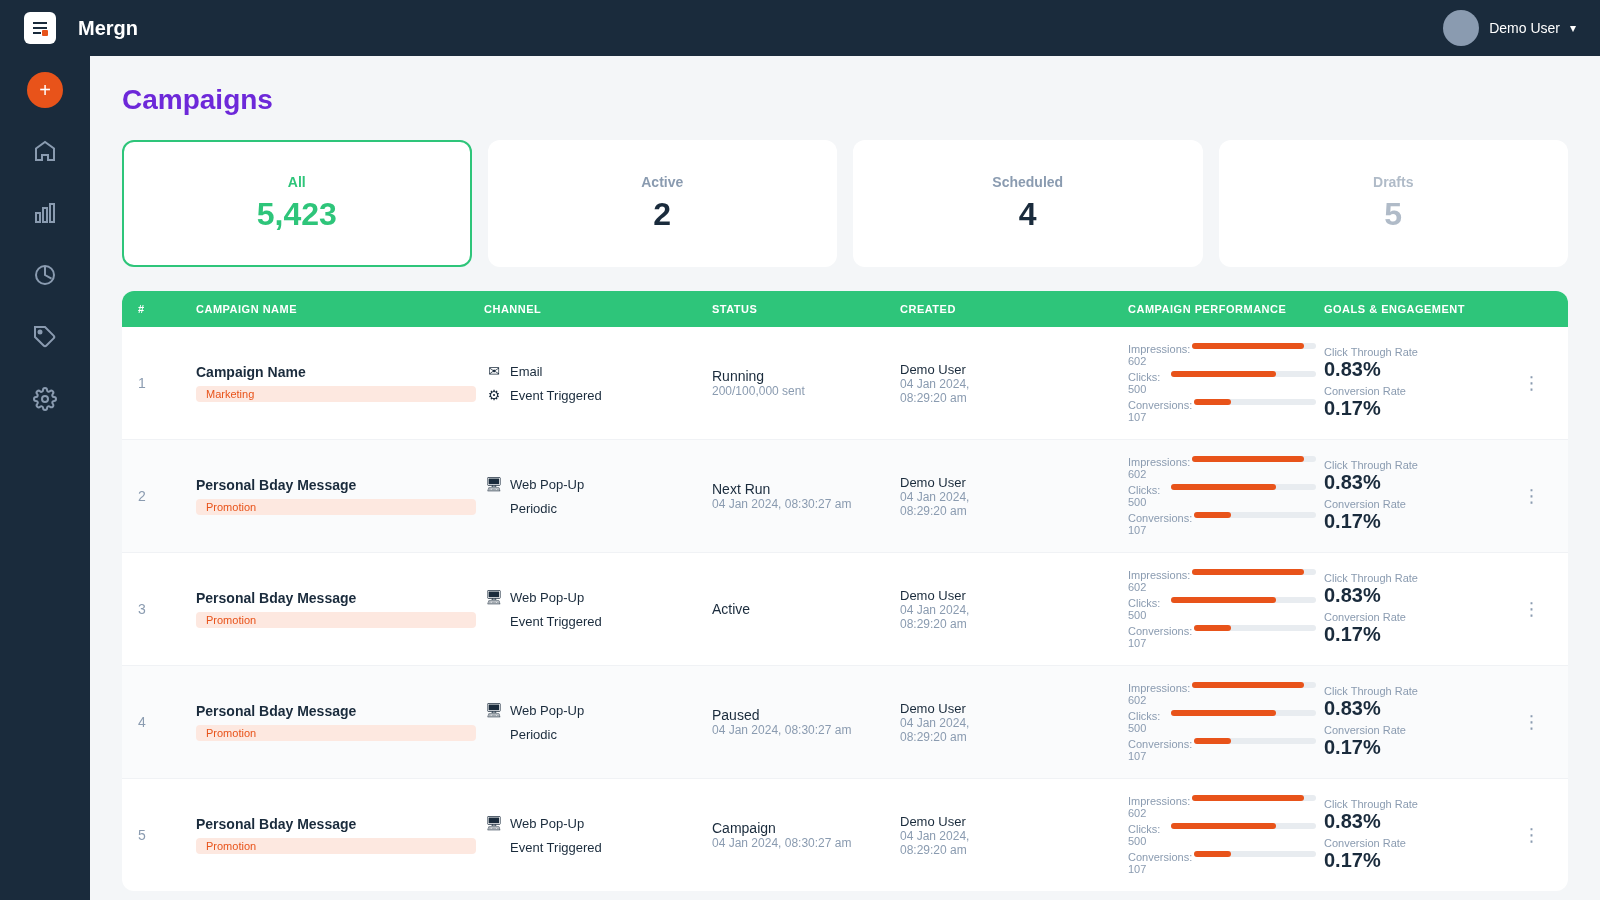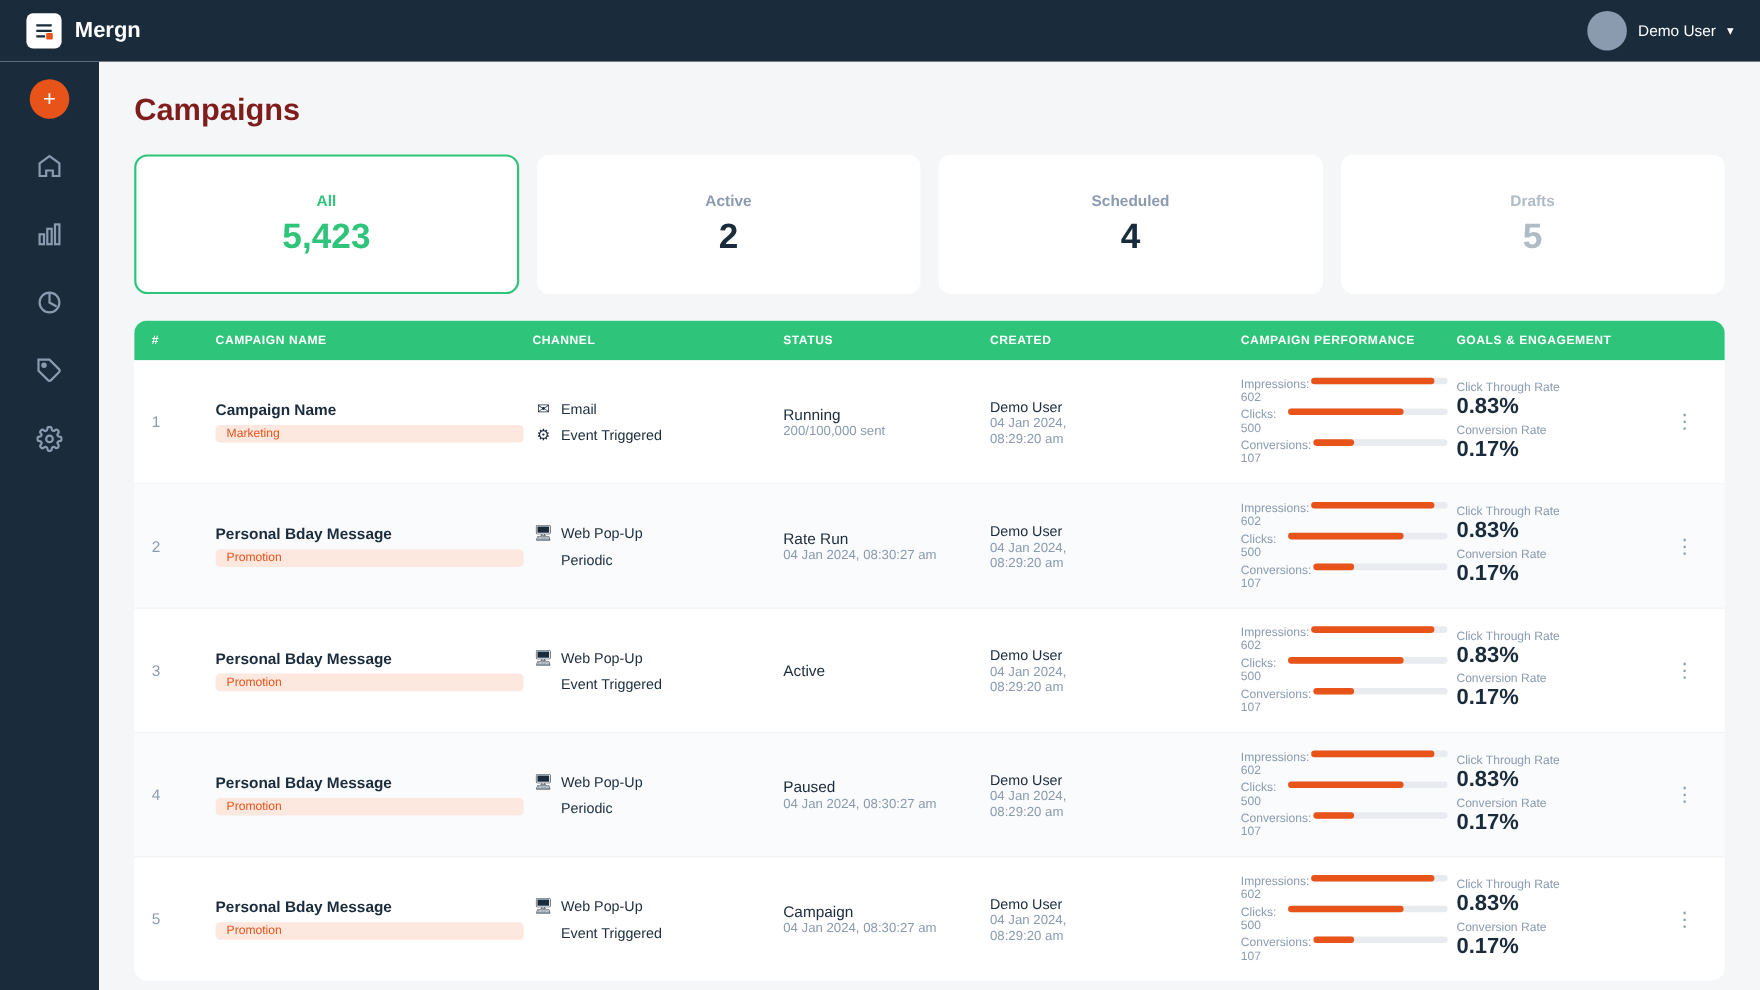--- a/index.html
+++ b/index.html
@@ -11,21 +11,21 @@
       height: 56px;
       display: flex;
       align-items: center;
       justify-content: space-between;
       padding: 0 24px;
       flex-shrink: 0;
     }
     .top-nav-logo {
       display: flex;
       align-items: center;
-      gap: 12px;
+      gap: 22px;
       color: white;
       font-size: 20px;
       font-weight: 700;
     }
     .logo-icon {
       width: 32px;
       height: 32px;
       background: white;
       border-radius: 6px;
       display: flex;
@@ -105,21 +105,21 @@
     
     .page-header {
       display: flex;
       align-items: center;
       justify-content: space-between;
       margin-bottom: 24px;
     }
     .page-title {
       font-size: 28px;
       font-weight: 700;
-      color: #7f1d1d;
+      color: #6d28d9;
     }
     .header-right {
       display: flex;
       align-items: center;
       gap: 16px;
     }
     .search-box {
       display: flex;
       align-items: center;
       background: white;
@@ -453,21 +453,21 @@
       <div class="channel-item">
         <span class="channel-icon">🖥</span>
         <span>Web Pop-Up</span>
       </div>
       <div class="channel-item">
         <span class="channel-icon"></span>
         <span>Periodic</span>
       </div>
             </div>
     <div class="status-cell">
-      <div>Rate Run</div>
+      <div>Next Run</div>
       <div class="status-sub">04 Jan 2024, 08:30:27 am</div>
     </div>
     <div class="created-cell">
       <div>Demo User</div>
       <div class="created-sub">04 Jan 2024,</div>
       <div class="created-sub">08:29:20 am</div>
     </div>
     <div class="perf-cell">
     <div class="perf-row">
       <div class="perf-label">Impressions: 602</div>

